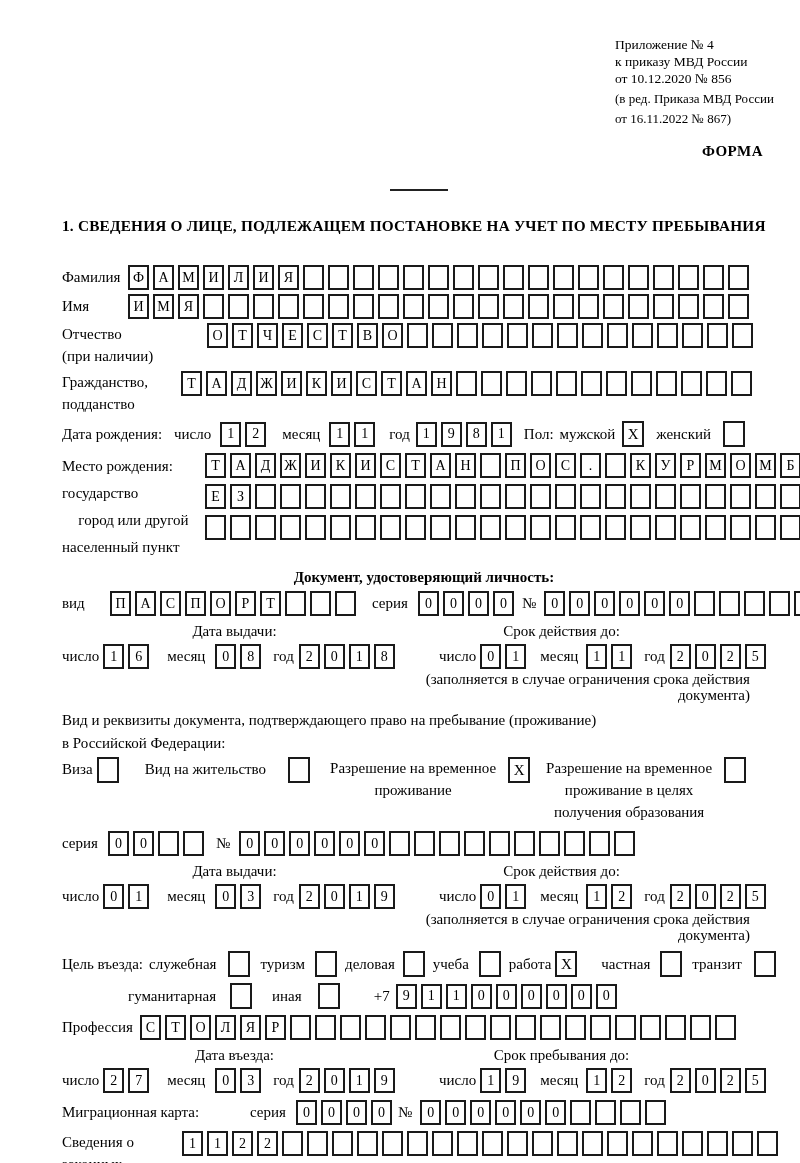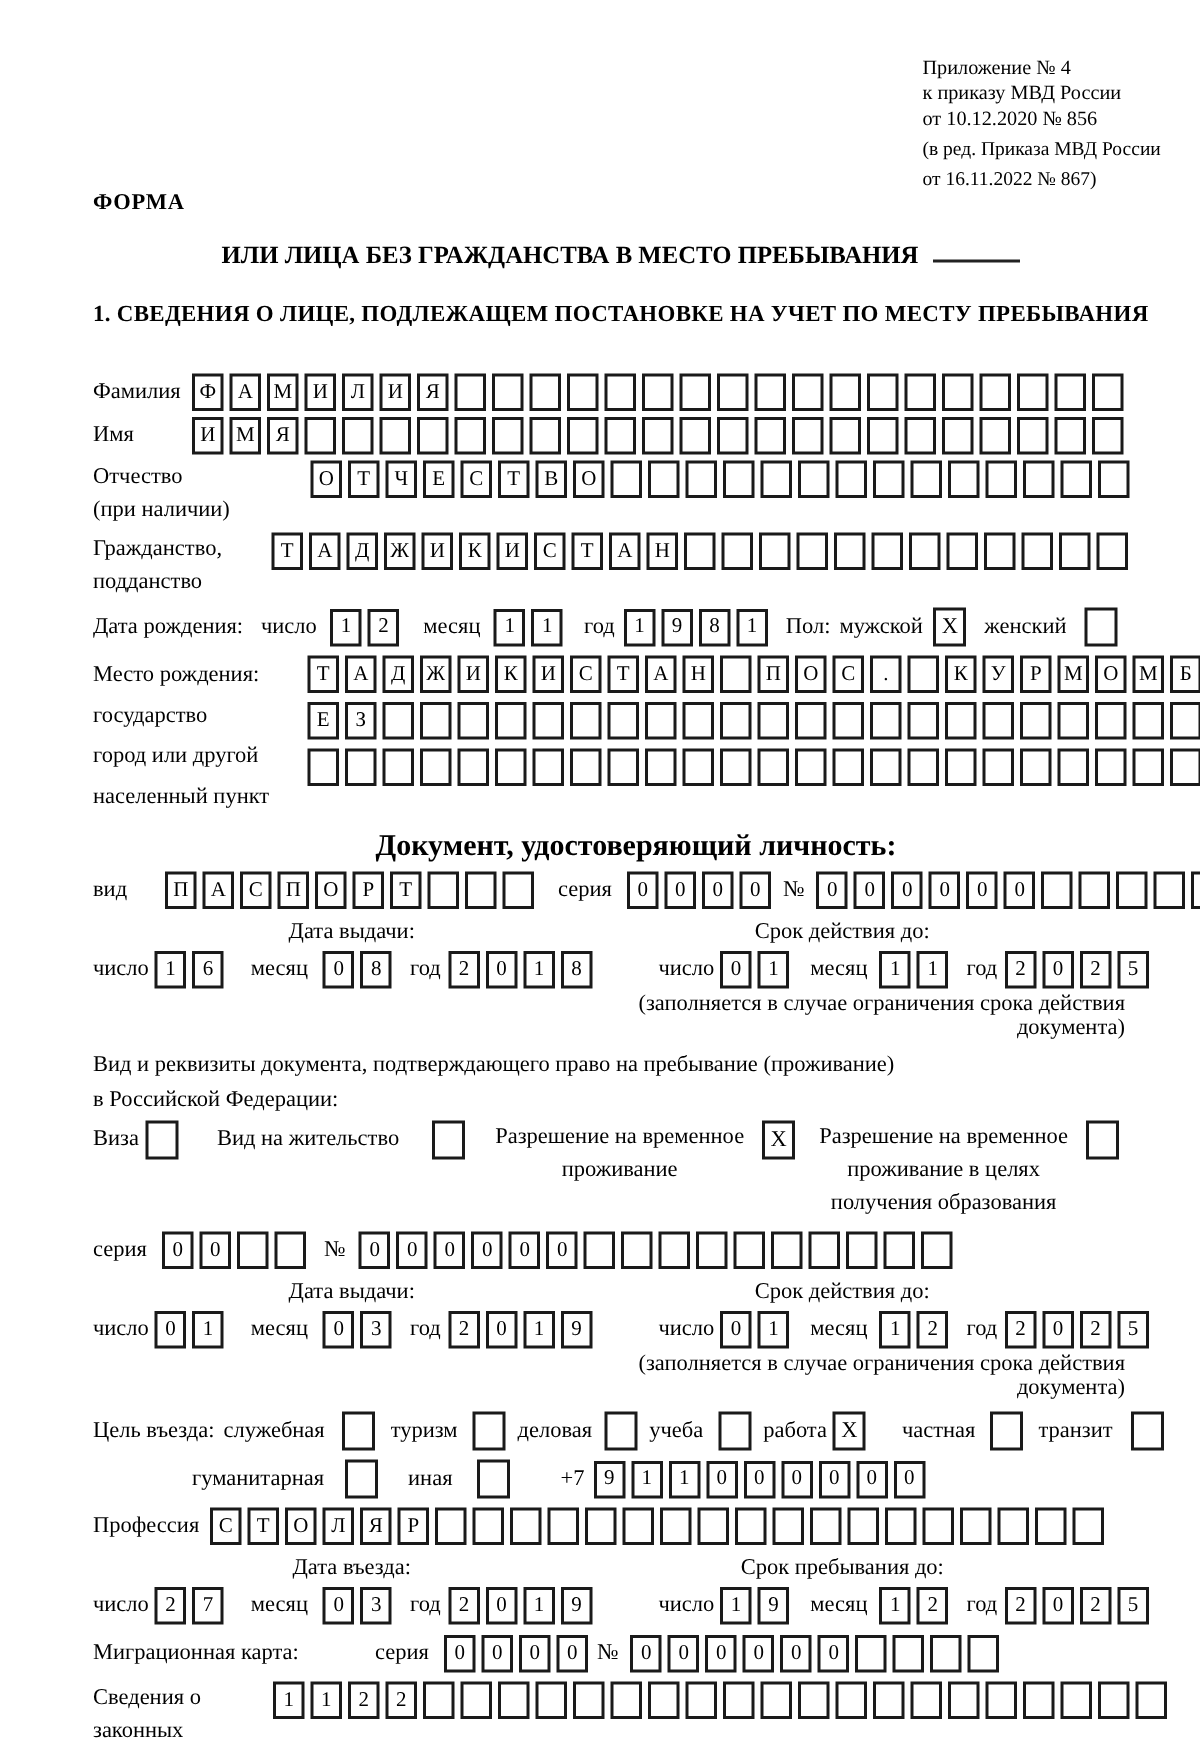--- a/index.html
+++ b/index.html
@@ -5,40 +5,40 @@
   html,body{margin:0;padding:0;background:#ffffff;}
   body{
     width:800px;height:1163px;box-sizing:border-box;
     padding:36px 4px 0 62px;
     font-family:"Liberation Serif","DejaVu Serif",serif;
     color:#000;font-size:15px;
     overflow:hidden;
   }
   .appendix{margin-left:553px;width:195px;font-size:13.5px;line-height:17px;}
   .appendix .ed{margin-top:3px;font-size:13px;}
-  .forma{font-weight:bold;text-align:left;padding-right:33px;margin-top:0;font-size:15px;letter-spacing:.5px;}
+  .forma{font-weight:bold;text-align:right;padding-right:33px;margin-top:16px;font-size:15px;letter-spacing:.5px;}
   .title{font-weight:bold;text-align:center;font-size:16.5px;line-height:23px;margin-top:14px;margin-left:-30px;}
   .blankline{display:inline-block;width:58px;border-bottom:2px solid #222;height:14px;margin-left:10px;}
   .sectionhead{font-weight:bold;font-size:15.3px;margin-top:20px;letter-spacing:.2px;}
   .row{display:flex;align-items:flex-start;margin-top:4px;}
   .lbl{font-size:15px;line-height:25px;flex:none;white-space:nowrap;}
   .labelcol{flex:none;}
   .labelcol div{line-height:22px;}
   .cells{display:inline-flex;flex:none;flex-wrap:nowrap;}
   .cell{
     box-sizing:border-box;flex:none;width:21px;height:25px;margin-right:4px;
     border:2px solid #1a1a1a;display:inline-flex;align-items:center;justify-content:center;
     font-size:14px;line-height:1;background:#fff;
   }
   .checkbox{
     box-sizing:border-box;flex:none;width:22px;height:26px;
     border:2px solid #1a1a1a;display:inline-flex;align-items:center;justify-content:center;
     font-size:15px;background:#fff;
   }
-  .dochead{font-weight:bold;text-align:center;font-size:20px;margin-top:8px;margin-left:-10px;font-family:Liberation Serif, serif;}
+  .dochead{font-weight:bold;text-align:center;font-size:15px;margin-top:8px;margin-left:-10px;font-family:Liberation Serif, serif;}
   .twocol{display:flex;margin-top:6px;}
   .col-l{width:345px;flex:none;}
   .col-r{flex:1;}
   .subhead{text-align:center;font-size:15px;line-height:19px;}
   .col-r .subhead{padding-right:80px;}
   .daterow{display:flex;align-items:center;margin-top:3px;}
   .daterow .lbl{line-height:25px;}
   .note{font-size:15px;text-align:right;padding-right:46px;margin-top:2px;line-height:16px;}
   .plain{font-size:15px;line-height:23px;}
   .optblock{flex:none;text-align:center;font-size:15px;line-height:22px;} .mt6{margin-top:6px;}
@@ -53,21 +53,21 @@
   <div>к приказу МВД России</div>
   <div>от 10.12.2020 № 856</div>
   <div class="ed">(в ред. Приказа МВД России</div>
   <div class="ed">от 16.11.2022 № 867)</div>
 </div>
 
 <div class="forma">ФОРМА</div>
 
 <div class="title">
   <div>
-    <span>ИЛИ ЛИЦА БЕЗ ГРАЖДАНСТВА В МЕСТО ПРЕБЫВАНИЯ</span><span class="blankline"></span>
+    <span class="blankline"></span>
   </div>
 </div>
 
 <div class="sectionhead">1. СВЕДЕНИЯ О ЛИЦЕ, ПОДЛЕЖАЩЕМ ПОСТАНОВКЕ НА УЧЕТ ПО МЕСТУ ПРЕБЫВАНИЯ</div>
 
 <div class="row" style="margin-top:30px;">
   <span class="lbl labelcol" style="width:66px;">Фамилия</span>
   <span class="cells">
       <span class="cell">Ф</span>
       <span class="cell">А</span>
@@ -214,21 +214,21 @@
   <span class="lbl" style="margin:0 7px 0 6px;">мужской</span>
   <span class="checkbox">X</span>
   <span class="lbl" style="margin:0 12px 0 12px;text-align:right;">женский</span>
   <span class="checkbox"></span>
 </div>
 
 <div class="row" style="margin-top:6px;">
   <div class="labelcol" style="width:143px;">
     <div style="line-height:27px;">Место рождения:</div>
     <div style="line-height:27px;">государство</div>
-    <div style="line-height:27px;">город или другой</div>
+    <div style="line-height:27px;text-align:center;">город или другой</div>
     <div style="line-height:27px;">населенный пункт</div>
   </div>
   <div>
     <div class="cells pb-row">
         <span class="cell">Т</span>
         <span class="cell">А</span>
         <span class="cell">Д</span>
         <span class="cell">Ж</span>
         <span class="cell">И</span>
         <span class="cell">К</span>

